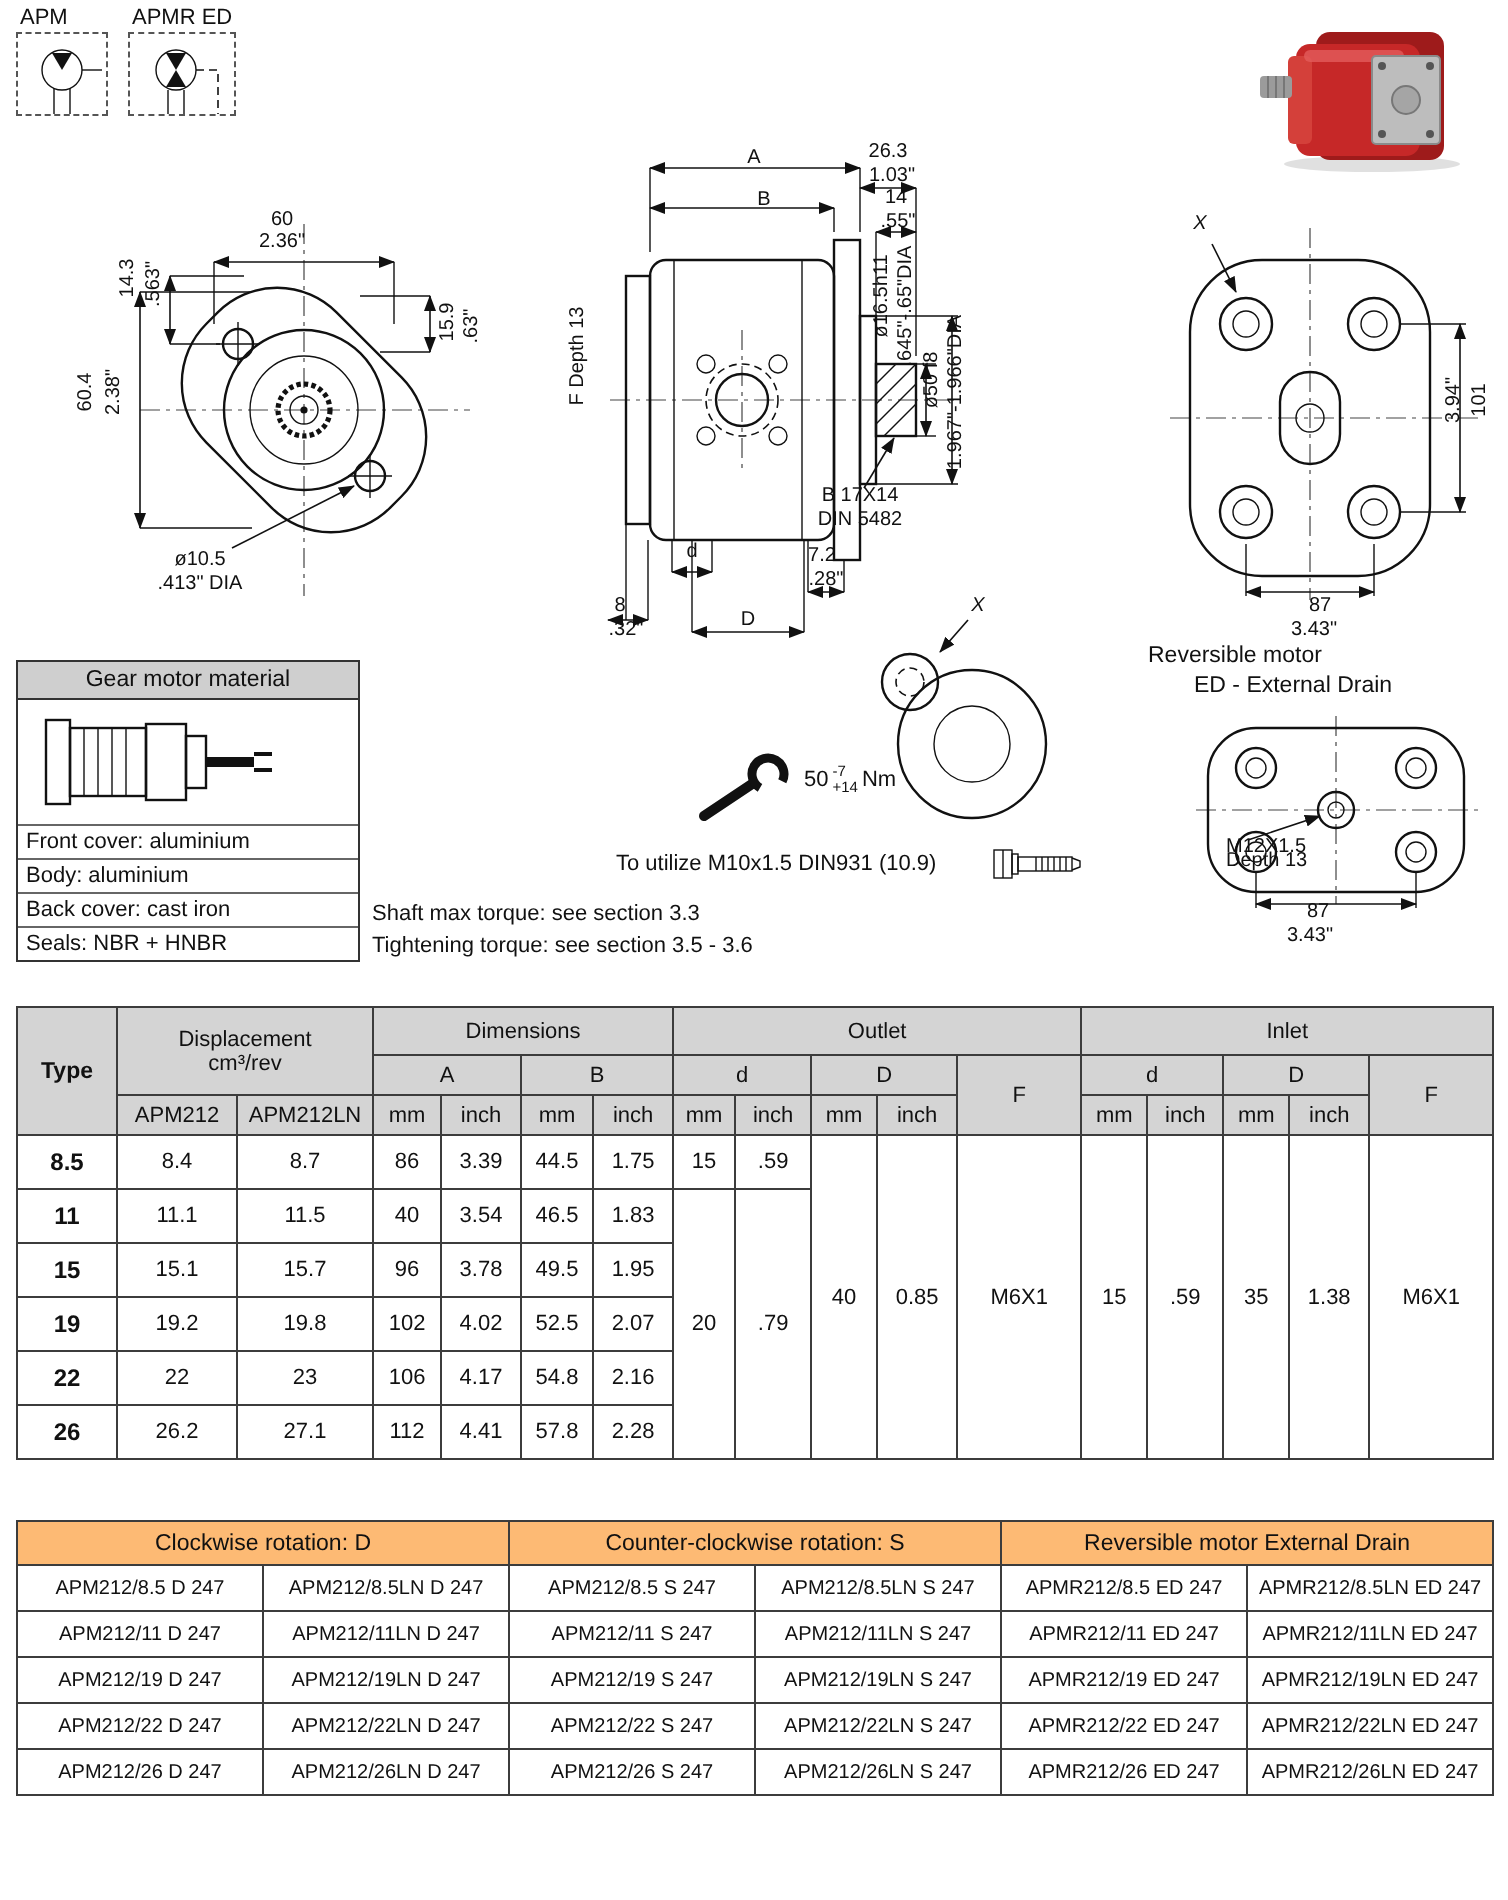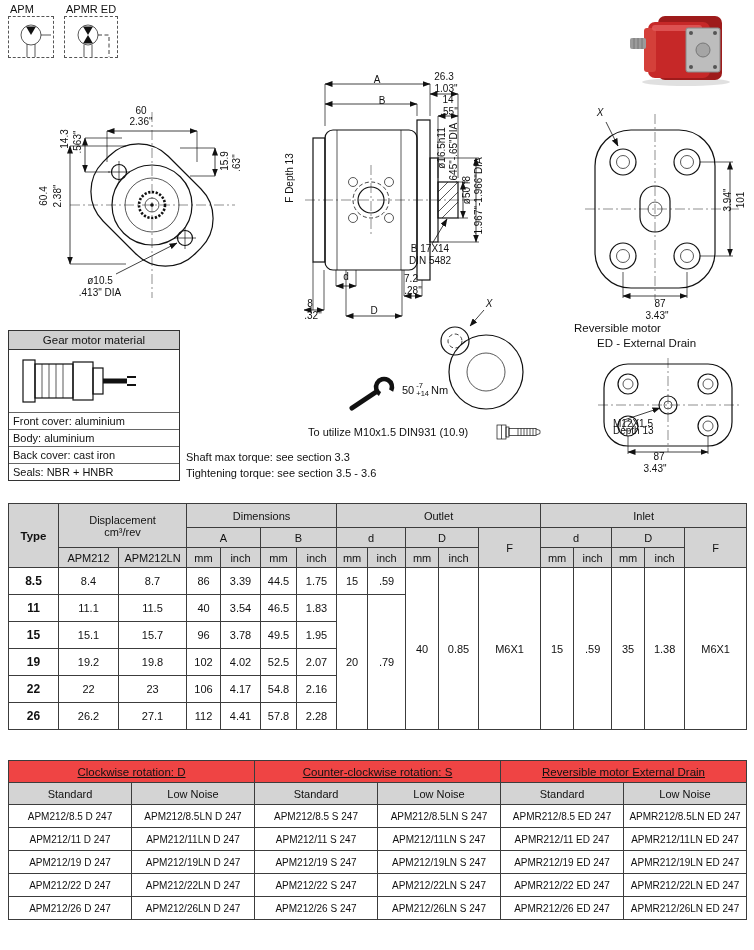--- a/index.html
+++ b/index.html
@@ -35,21 +35,21 @@
   .mt th, .mt td { border:1px solid #3c3c3c; text-align:center; vertical-align:middle; padding:1px 2px; }
   .mt th { background:#d4d4d4; font-weight:normal; }
   .mt thead tr:nth-child(1) th { height:24px;text-align:center; }
   .mt thead tr:nth-child(2) th, .mt thead tr:nth-child(3) th { height:20px; }
   .mt td { height:27px; background:#fff; }
   .mt td.typ { font-weight:bold; font-size:12px; }
   .mt .typeh { font-weight:bold; font-size:11.5px; }
 
   .ot { left:8px; top:760px; width:738px; }
   .ot th, .ot td { border:1px solid #3c3c3c; text-align:center; vertical-align:middle; padding:1px 2px; }
-  .ot thead tr:nth-child(1) th { background:#ef4444; font-size:11.5px; height:22px; font-weight:normal;text-decoration:underline; }
+  .ot thead tr:nth-child(1) th { background:#fdba74; font-size:11.5px; height:22px; font-weight:normal; }
   .ot thead tr:nth-child(2) th { background:#d4d4d4; font-size:11px; height:22px; font-weight:normal; }
   .ot td { font-size:10px; height:23px; background:#fff;text-align:center; }
 
   .torq { position:absolute; left:402px; top:382px; display:flex; align-items:center; font-size:11px; }
   .torq .stack { display:inline-flex; flex-direction:column; font-size:7.5px; line-height:8px; margin:0 2px; }
 </style>
 </head>
 <body>
 
 <div class="page">
@@ -472,28 +472,20 @@
       <col style="width:123px">
         <col style="width:123px">
         <col style="width:123px">
     </colgroup>
     <thead>
       <tr>
         <th colspan="2">Clockwise rotation: D</th>
         <th colspan="2">Counter-clockwise rotation: S</th>
         <th colspan="2">Reversible motor External Drain</th>
       </tr>
-      <tr>
-        <th>Standard</th>
-        <th>Low Noise</th>
-        <th>Standard</th>
-        <th>Low Noise</th>
-        <th>Standard</th>
-        <th>Low Noise</th>
-      </tr>
     </thead>
     <tbody>
         <tr>
           <td>APM212/8.5 D 247</td>
           <td>APM212/8.5LN D 247</td>
           <td>APM212/8.5 S 247</td>
           <td>APM212/8.5LN S 247</td>
           <td>APMR212/8.5 ED 247</td>
           <td>APMR212/8.5LN ED 247</td>
         </tr>

